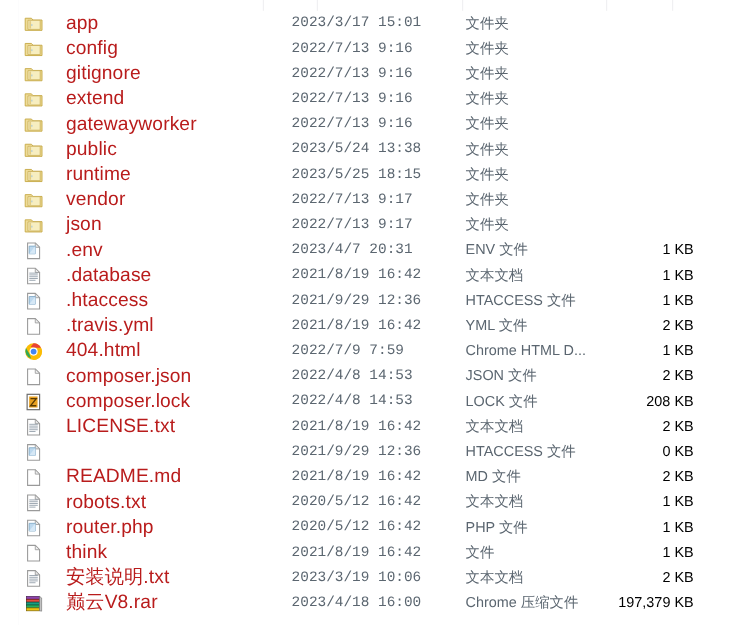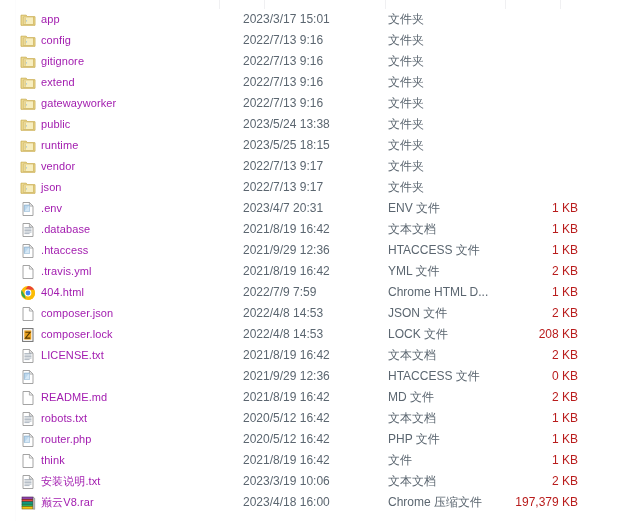--- a/index.html
+++ b/index.html
@@ -58,49 +58,50 @@
 
   .cell-name {
     position: absolute;
     left: 20px;
     top: 0;
     height: 21px;
     display: flex;
     align-items: center;
   }
   .name-text {
-    margin-left: 5px;
-    color: #a21caf;
-    font-size: 11px;
+    margin-left: 19px;
+    color: #b91c1c;
+    font-size: 16px;
     letter-spacing: 0.1px;
   }
   .cell-date {
     position: absolute;
     left: 243px;
     top: 0;
     color: #5b6670;
     font-size: 12px;
+    font-family: Liberation Mono, monospace;
   }
   .cell-type {
     position: absolute;
     left: 388px;
     top: 0;
     color: #5b6670;
     font-size: 12px;
     max-width: 110px;
     overflow: hidden;
     text-overflow: ellipsis;
   }
   .cell-size {
     position: absolute;
     left: 430px;
     width: 148px;
     top: 0;
     text-align: right;
-    color: #b91c1c;
+    color: #000000;
     font-size: 12px;
   }
 
   
   .icon {
     position: relative;
     width: 16px;
     height: 16px;
     flex: 0 0 16px;
   }

